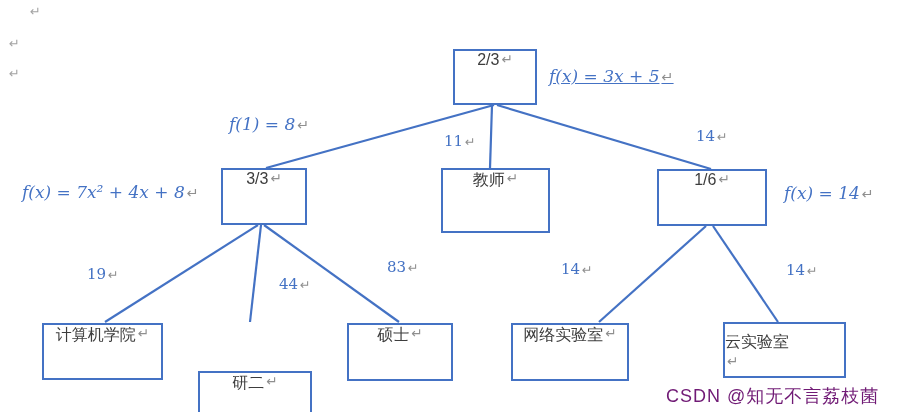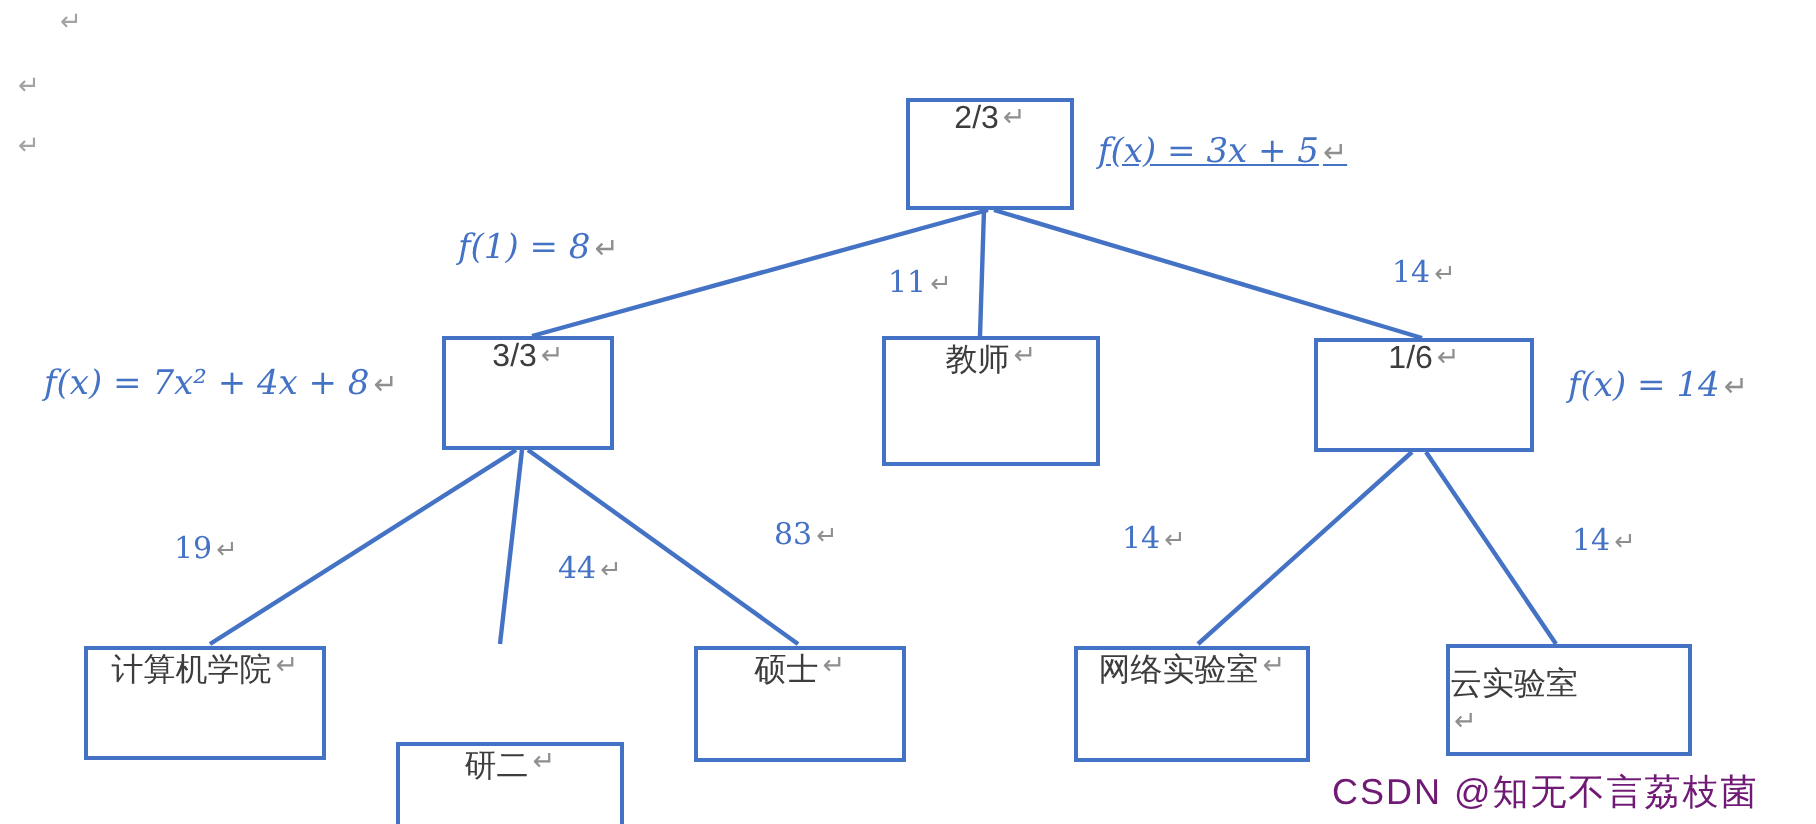--- a/index.html
+++ b/index.html
@@ -83,21 +83,21 @@
   <div class="node" style="left:198px; top:323px; width:114px; height:57px;margin-top:48px;">
     <span>研二</span>
       <span class="pm">↵</span>
   </div>
 
   <div class="node" style="left:347px; top:323px; width:106px; height:58px;">
     <span>硕士</span>
       <span class="pm">↵</span>
   </div>
 
-  <div class="node" style="left:537px; top:323px; width:118px; height:58px;">
+  <div class="node" style="left:511px; top:323px; width:118px; height:58px;">
     <span>网络实验室</span>
       <span class="pm">↵</span>
   </div>
 
   <div class="node" style="left:723px; top:322px; width:123px; height:56px;flex-direction:column;">
     <span>云实验室</span>
       <span class="pm">↵</span>
   </div>
 
   <span class="formula" style="left:549px; top:66px;text-decoration:underline;">

